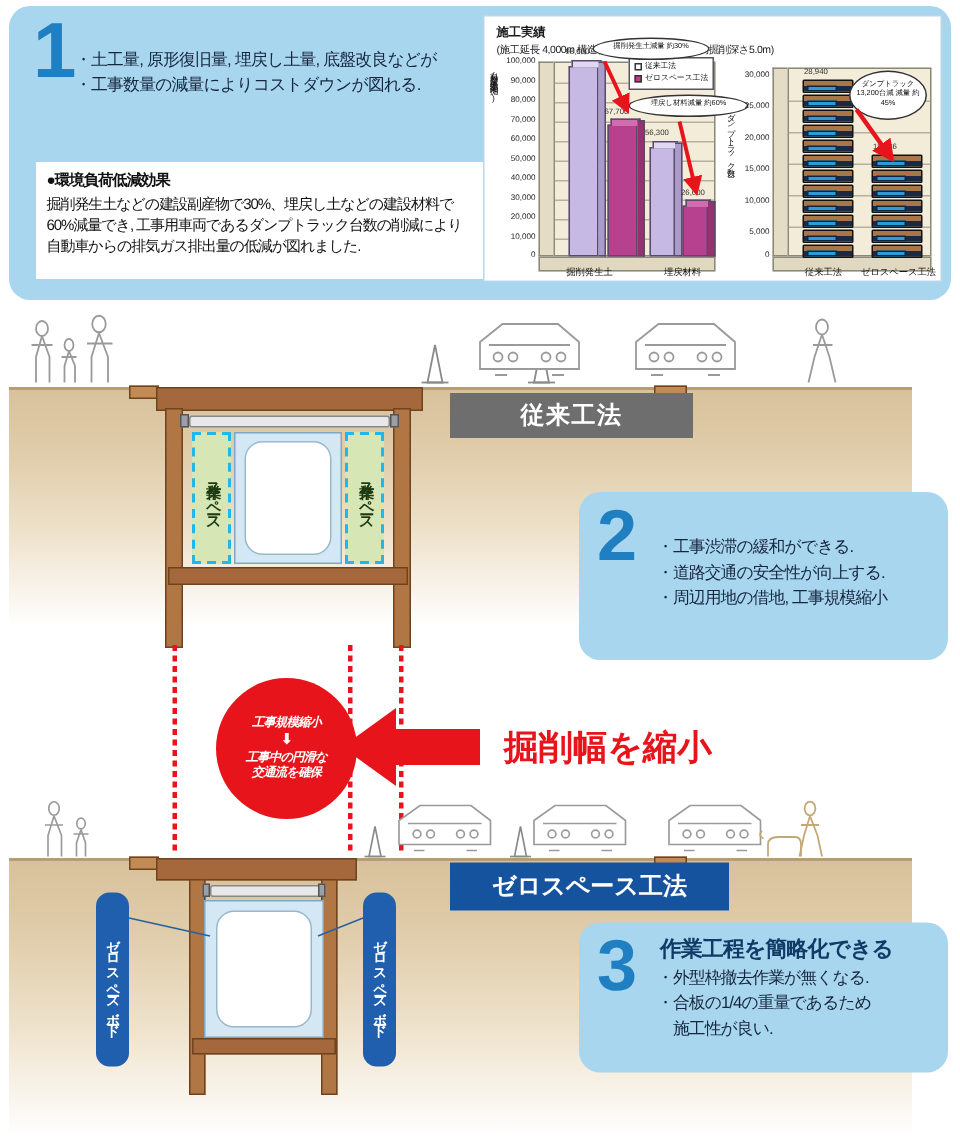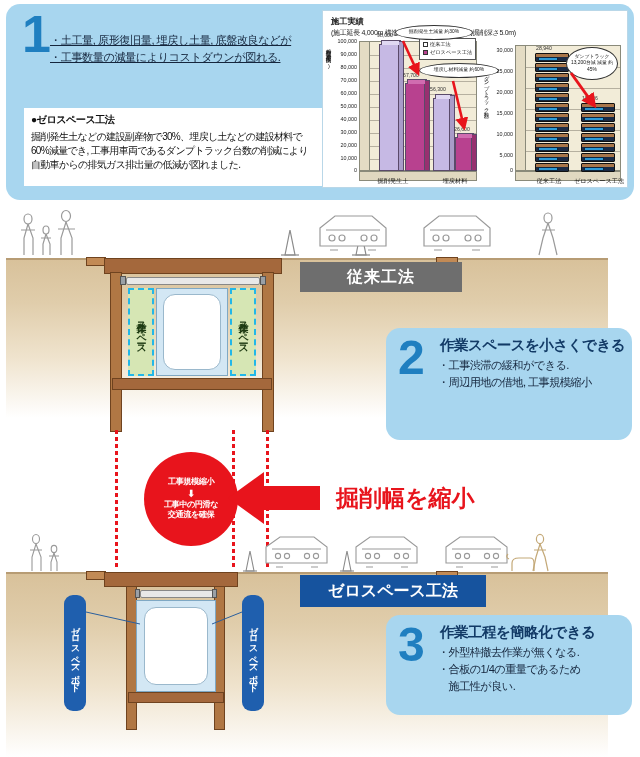--- a/index.html
+++ b/index.html
@@ -20,21 +20,21 @@
     position:absolute; left:16px; top:4px;
     font-size:52px; font-weight:bold; color:#1f7fc0; line-height:1;
     font-family:"Liberation Sans", sans-serif;
   }
   .p1-head {
     position:absolute; left:48px; top:8px; width:268px;
     font-size:15px; font-weight:bold; color:#123a66; letter-spacing:-0.4px;
   }
   .p1-bullets {
     position:absolute; left:44px; top:28px; width:276px;
-    font-size:11.2px; color:#15263d; line-height:1.45; letter-spacing:-0.5px;text-decoration:underline;
+    font-size:11.2px; color:#15263d; line-height:1.45; letter-spacing:-0.5px;
   }
   .p1-bullets li { list-style:none; text-indent:-7px; padding-left:7px; margin-bottom:0.5px;}
   .p1-white {
     position:absolute; left:18px; top:104px; width:300px; height:78px;
     background:#ffffff; padding:5px 7px;
   }
   .p1-white .wt {
     font-size:10.2px; font-weight:bold; color:#111; letter-spacing:-0.6px;
   }
   .p1-white .wb {
@@ -181,21 +181,21 @@
 
 <div id="root">
 
   <div class="panel1">
     <div class="p1-num">1</div>
     <ul class="p1-bullets">
       <li>・土工量, 原形復旧量, 埋戻し土量, 底盤改良などが</li>
       <li>・工事数量の減量によりコストダウンが図れる.</li>
     </ul>
     <div class="p1-white">
-      <div class="wt">●ゼロスペース工法</div>
+      <div class="wt">●環境負荷低減効果</div>
       <div class="wb">掘削発生土などの建設副産物で30%、埋戻し土などの建設材料で60%減量でき, 工事用車両であるダンプトラック台数の削減により自動車からの排気ガス排出量の低減が図れました.</div>
     </div>
   </div>
 
   <div class="chartcard">
     <div class="ch-title">施工実績</div>
     <div class="ch-sub">(施工延長 4,000m 構造物寸法 3.0m×3.0m、平均掘削深さ5.0m)</div>
 
     <div>
       <div class="ylab-v" style="left:2px; top:42px; height:96px;">掘削発生土・埋戻材料 (m³)</div>
@@ -403,23 +403,23 @@
     <div class="workspace" style="left:230px; top:88px; width:26px; height:88px;">
       <span>作業スペース</span>
     </div>
 
     <div class="slab" style="left:112px; top:178px; width:160px; height:12px;"></div>
 
     <div class="tag-gray" style="left:300px; top:62px; width:162px; height:30px;">従来工法</div>
 
     <div class="panelS" style="left:386px; top:128px; width:246px; height:112px;">
       <div class="pS-num">2</div>
-      <div class="pS-head">作業スペースを小さくできる</div>
       <ul class="pS-bul">
         <li>・工事渋滞の緩和ができる.</li>
+        <li>・道路交通の安全性が向上する.</li>
         <li>・周辺用地の借地, 工事規模縮小</li>
       </ul>
     </div>
 
     <div class="dashline" style="left:115px; top:230px; height:138px;">
       <i></i>
         <i></i>
         <i></i>
         <i></i>
         <i></i>
@@ -477,21 +477,21 @@
       <i></i>
         <i></i>
         <i></i>
         <i></i>
         <i></i>
         <i></i>
         <i></i>
         <i></i>
     </div>
 
-    <div class="redcircle" style="left:144px; top:252px;">
+    <div class="redcircle" style="left:144px; top:252px;font-style:italic;">
       <div>工事規模縮小</div>
       <div class="mid">⬇</div>
       <div>工事中の円滑な</div>
       <div>交通流を確保</div>
     </div>
 
     <svg class="fig" style="left:228px; top:270px; width:120px; height:60px;">
       <path d="M0,28 L36,2 L36,16 L92,16 L92,40 L36,40 L36,54 Z" fill="#e8141c"></path>
     </svg>
 

